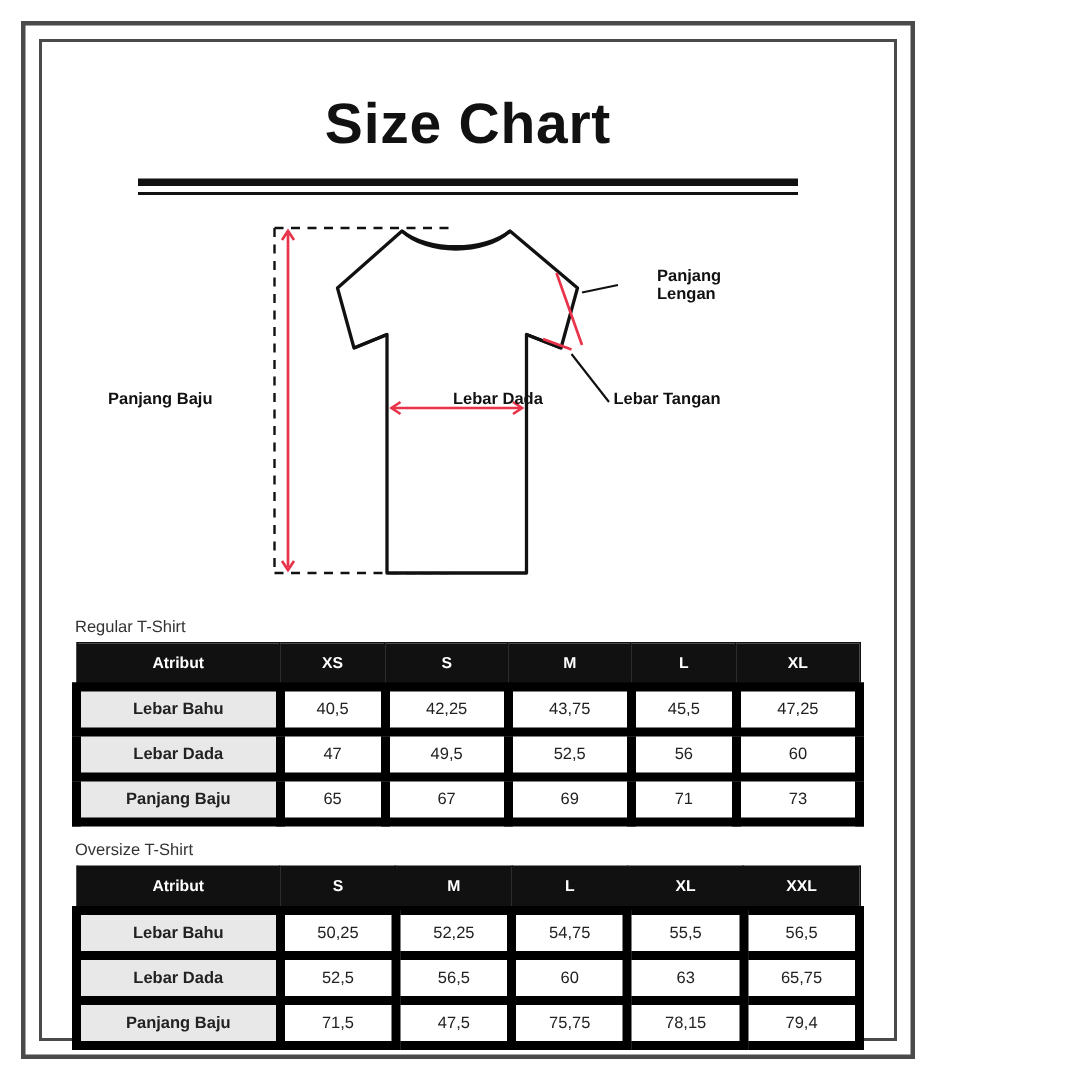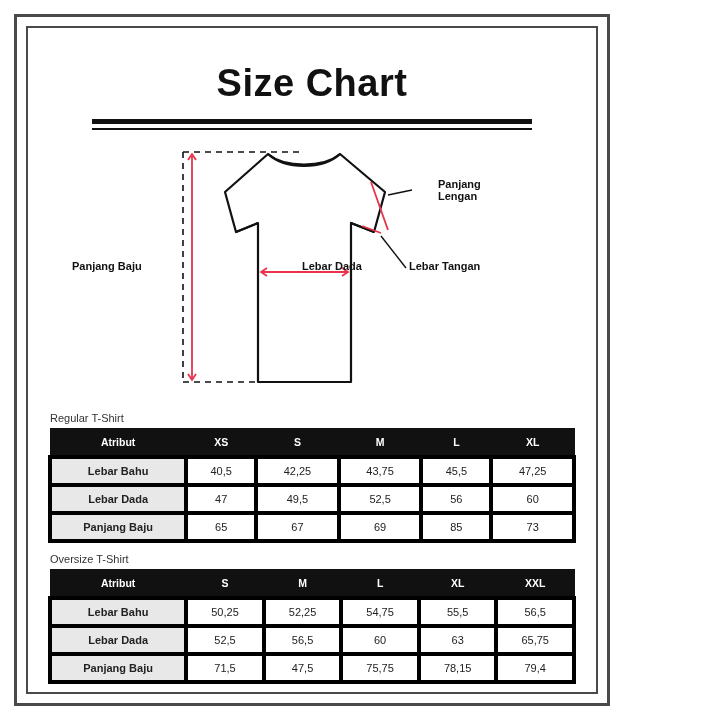--- a/index.html
+++ b/index.html
@@ -93,21 +93,21 @@
     color: #ffffff;
     font-weight: bold;
     padding: 7px 4px;
     text-align: center;
     border: 1px solid #111111;
     font-size: 10.5px;
   }
   tbody td {
     padding: 6px 4px;
     text-align: center;
-    border: 4px solid #000000;
+    border: 6px solid #000000;
     color: #222222;
   }
   tbody td.attr {
     background: #e8e8e8;
     font-weight: bold;
     text-align: center;
   }
   tbody tr td {
     background: #ffffff;
   }
@@ -224,21 +224,21 @@
             <td>49,5</td>
             <td>52,5</td>
             <td>56</td>
             <td>60</td>
           </tr>
           <tr>
             <td class="attr">Panjang Baju</td>
             <td>65</td>
             <td>67</td>
             <td>69</td>
-            <td>85</td>
+            <td>71</td>
             <td>73</td>
           </tr>
         </tbody>
       </table>
 
       <div class="table-caption" style="margin-top:10px;">Oversize T-Shirt</div>
       <table>
         <thead>
           <tr>
             <th style="width:26%">Atribut</th>

